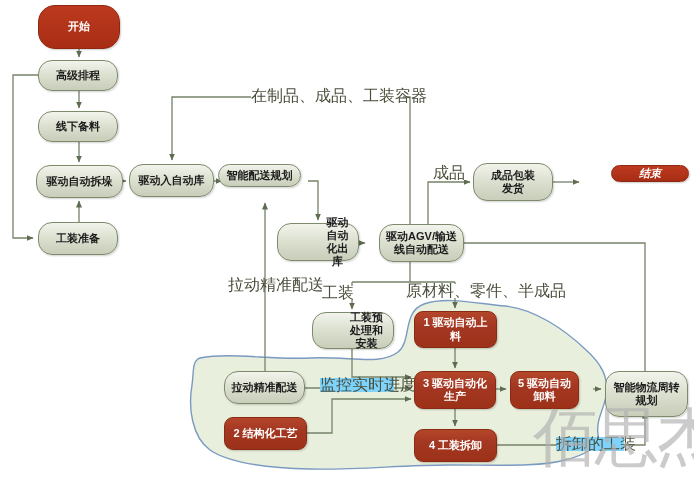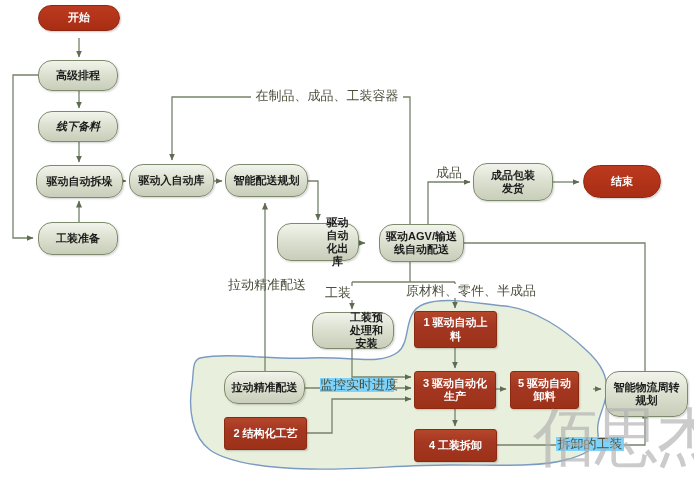--- a/index.html
+++ b/index.html
@@ -7,26 +7,26 @@
        font-family:"Liberation Sans","DejaVu Sans",sans-serif;overflow:hidden;}
   .layer{position:absolute;left:0;top:0;}
   svg{display:block;}
   .node{position:absolute;display:flex;align-items:center;justify-content:center;
         text-align:center;font-size:11px;font-weight:bold;line-height:1.2;
         box-sizing:border-box;z-index:10;}
   .node.grey{background:linear-gradient(180deg,#f2f4ec 0%,#dde1d1 45%,#c8ceba 100%);
         border:1px solid #7d8a6b;color:#1c1c1c;border-radius:14px;
         box-shadow:1px 1px 2px rgba(0,0,0,.18);padding:1px 5px;}
   .node.red{background:linear-gradient(180deg,#b4462a 0%,#a43722 40%,#9c3118 100%);
-        border:1px solid #892a12;color:#ffffff;border-radius:3px;
+        border:1px solid #892a12;color:#ffffff;border-radius:9px;
         box-shadow:1px 1px 2px rgba(0,0,0,.2);padding:1px 4px;}
   .node.pill{background:linear-gradient(180deg,#bc3a1f 0%,#a82d14 100%);
         border:1px solid #8f2610;color:#ffffff;border-radius:17px;
         box-shadow:1px 1px 2px rgba(0,0,0,.2);}
-  .elabel{position:absolute;font-size:13px;color:#4a4f3c;text-align:center;
+  .elabel{position:absolute;font-size:16px;color:#4a4f3c;text-align:center;
         line-height:14px;z-index:20;white-space:nowrap;}
   .elabel.wbg{background:#ffffff;}
   .elabel.gbg{background:#7dd3fc;}
   .watermark{position:absolute;left:533px;top:394px;font-size:64px;color:#b0b0b0;
         opacity:.65;z-index:40;white-space:nowrap;letter-spacing:-2px;
         pointer-events:none;}
 </style>
 </head>
 <body>
 
@@ -76,51 +76,51 @@
     <path d="M265,371 V203" marker-end="url(#arr)"></path>
     <path d="M305,388 H411" marker-end="url(#arr)"></path>
     <path d="M307,433 H332 V399 H411" marker-end="url(#arr)"></path>
     <path d="M455,409 V426" marker-end="url(#arr)"></path>
     <path d="M496,389 H506" marker-end="url(#arr)"></path>
     <path d="M593,389 H601" marker-end="url(#arr)"></path>
     <path d="M497,445 H645 V412" marker-end="url(#arr)"></path>
   </g>
 </svg>
 
-<div class="node pill" style="left:38px;top:5px;width:82px;height:26px;">
+<div class="node pill" style="left:38px;top:5px;width:82px;height:44px;">
     <span>开始</span>
   </div>
 <div class="node grey" style="left:38px;top:60px;width:80px;height:31px;">
     <span>高级排程</span>
   </div>
-<div class="node grey" style="left:38px;top:111px;width:80px;height:31px;font-style:italic;">
+<div class="node grey" style="left:38px;top:111px;width:80px;height:31px;">
     <span>线下备料</span>
   </div>
 <div class="node grey" style="left:36px;top:165px;width:87px;height:33px;">
     <span>驱动自动拆垛</span>
   </div>
 <div class="node grey" style="left:38px;top:222px;width:80px;height:33px;">
     <span>工装准备</span>
   </div>
 <div class="node grey" style="left:129px;top:164px;width:85px;height:33px;">
     <span>驱动入自动库</span>
   </div>
-<div class="node grey" style="left:225px;top:164px;width:83px;height:33px;">
+<div class="node grey" style="left:218px;top:164px;width:83px;height:23px;">
     <span>智能配送规划</span>
   </div>
 <div class="node grey" style="left:277px;top:223px;width:82px;height:38px;padding-left:44px;">
     <span>驱动自动化出库</span>
   </div>
 <div class="node grey" style="left:368px;top:224px;width:85px;height:38px;margin-left:11px;">
     <span>驱动AGV/输送线自动配送</span>
   </div>
 <div class="node grey" style="left:473px;top:163px;width:80px;height:38px;padding:1px 14px;">
     <span>成品包装发货</span>
   </div>
-<div class="node pill" style="left:583px;top:165px;width:78px;height:33px;">
+<div class="node pill" style="left:611px;top:165px;width:78px;height:17px;font-style:italic;">
     <span>结束</span>
   </div>
 <div class="node grey" style="left:312px;top:312px;width:82px;height:37px;padding-left:32px;">
     <span>工装预处理和安装</span>
   </div>
 <div class="node red" style="left:414px;top:311px;width:83px;height:37px;">
     <span>1 驱动自动上料</span>
   </div>
 <div class="node grey" style="left:224px;top:371px;width:81px;height:33px;">
     <span>拉动精准配送</span>

